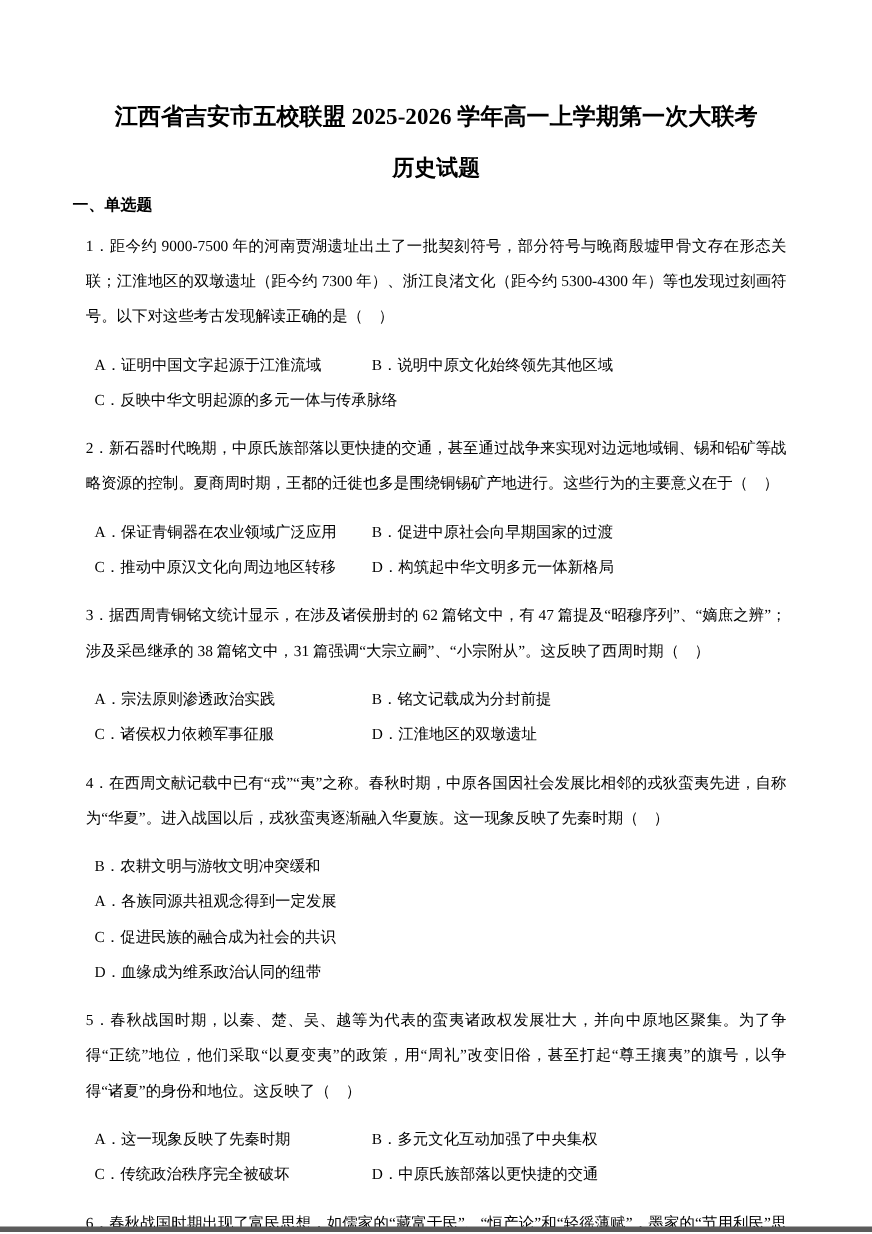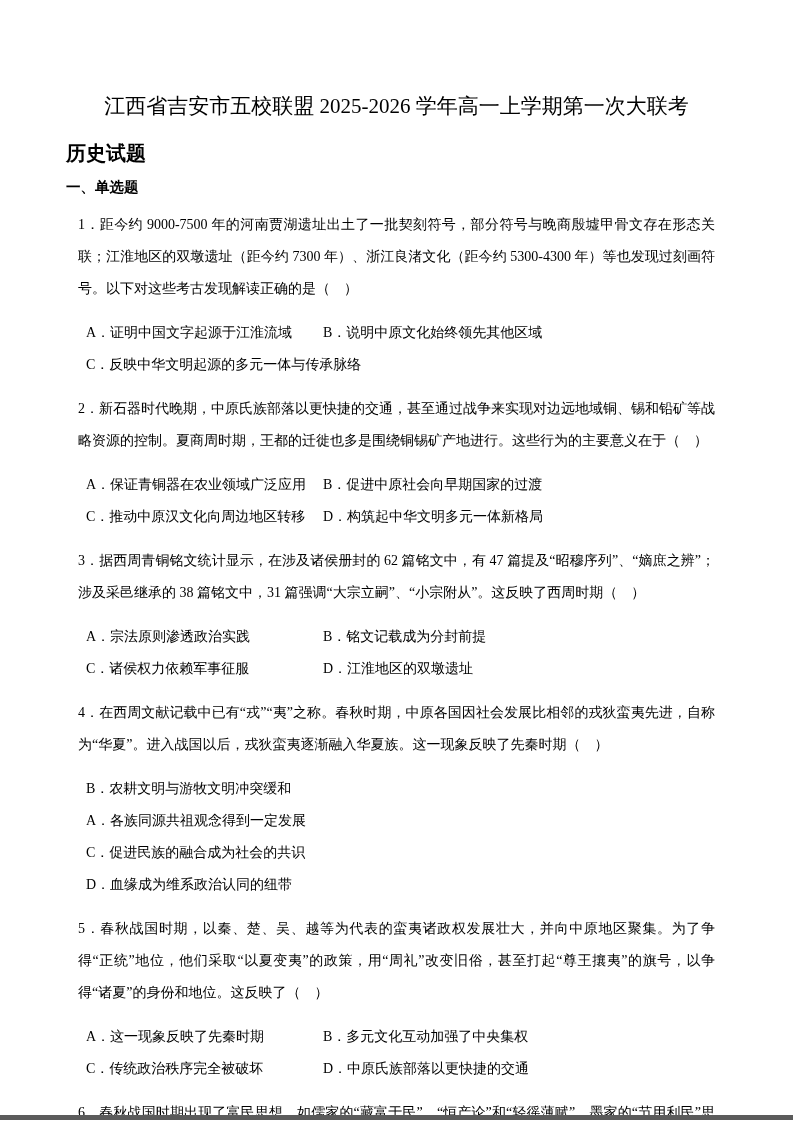--- a/index.html
+++ b/index.html
@@ -15,27 +15,27 @@
     font-family: "Liberation Serif", "DejaVu Serif", serif;
     color: #000000;
   }
   .page {
     padding: 93px 66px 0 66px;
   }
   .doc-title {
     margin: 0;
     text-align: center;
     font-size: 21px;
-    font-weight: normal;
+    font-weight: bold;
     line-height: 27px;
     white-space: nowrap;
   }
   .doc-subtitle {
     margin: 21px 0 0 0;
-    text-align: left;
+    text-align: center;
     font-size: 20px;
     font-weight: bold;
     line-height: 25px;
   }
   .section-heading {
     margin-top: 12px;
     font-size: 14.5px;
     font-weight: bold;
     line-height: 19px;
   }
@@ -43,21 +43,21 @@
     margin: 0;
   }
   .stem {
     margin: 12px;
     font-size: 14px;
     line-height: 32px;
     text-align: justify;
   }
   .opt-row {
     display: flex;
-    gap: 0;
+    gap: 15px;
     padding-left: 20px;
     font-size: 14px;
     line-height: 32px;
   }
   .opt-row .opt:first-child {
     min-width: 237px;
   }
   .opt-col {
     padding-left: 20px;
     font-size: 14px;

